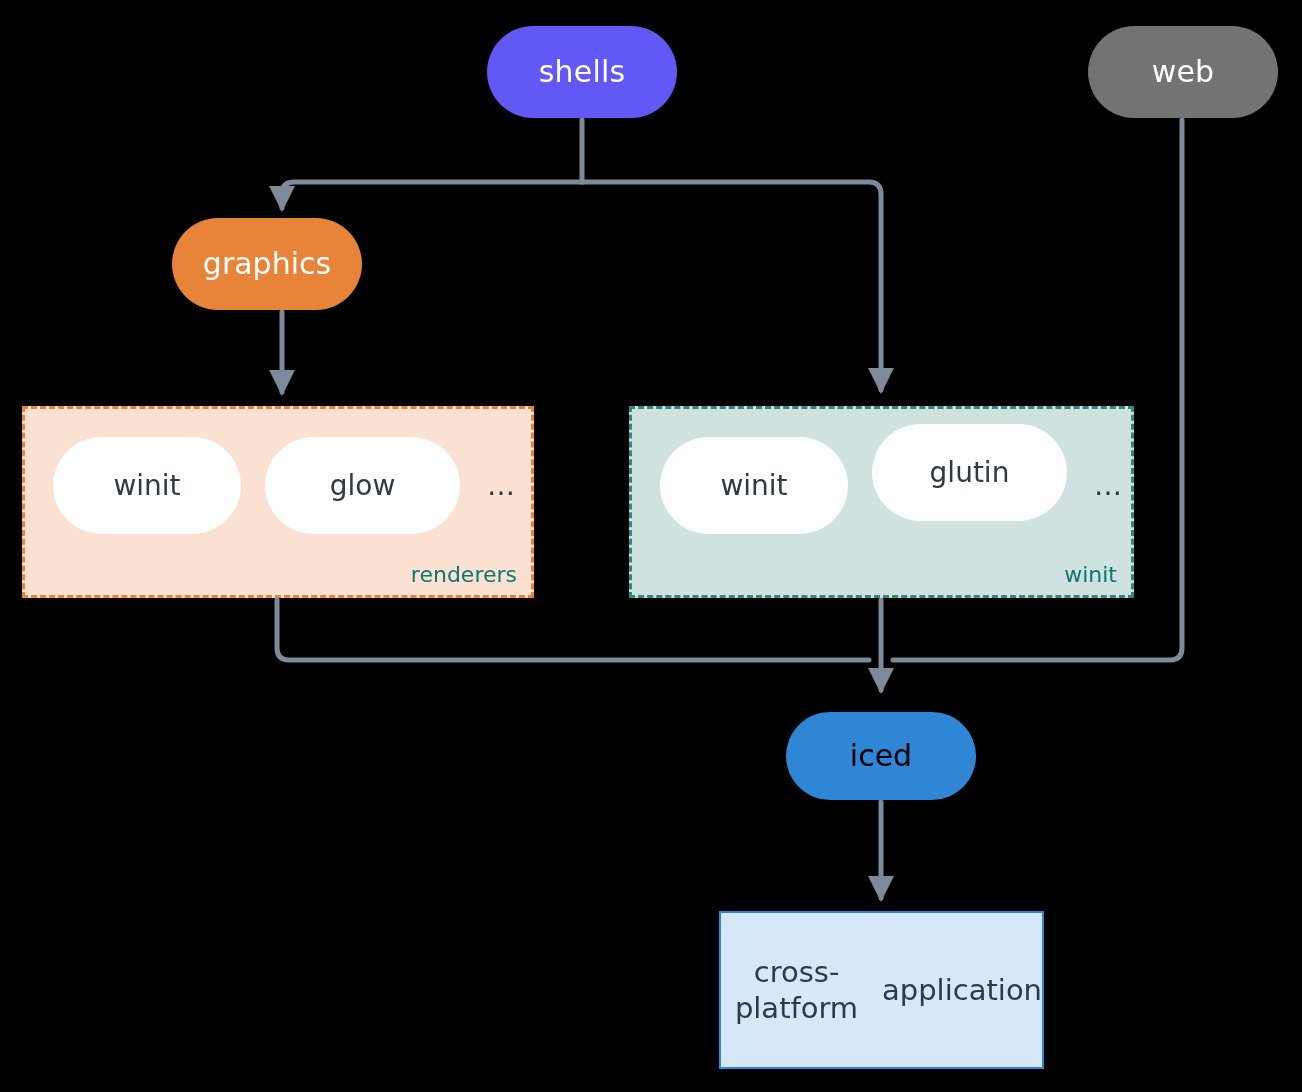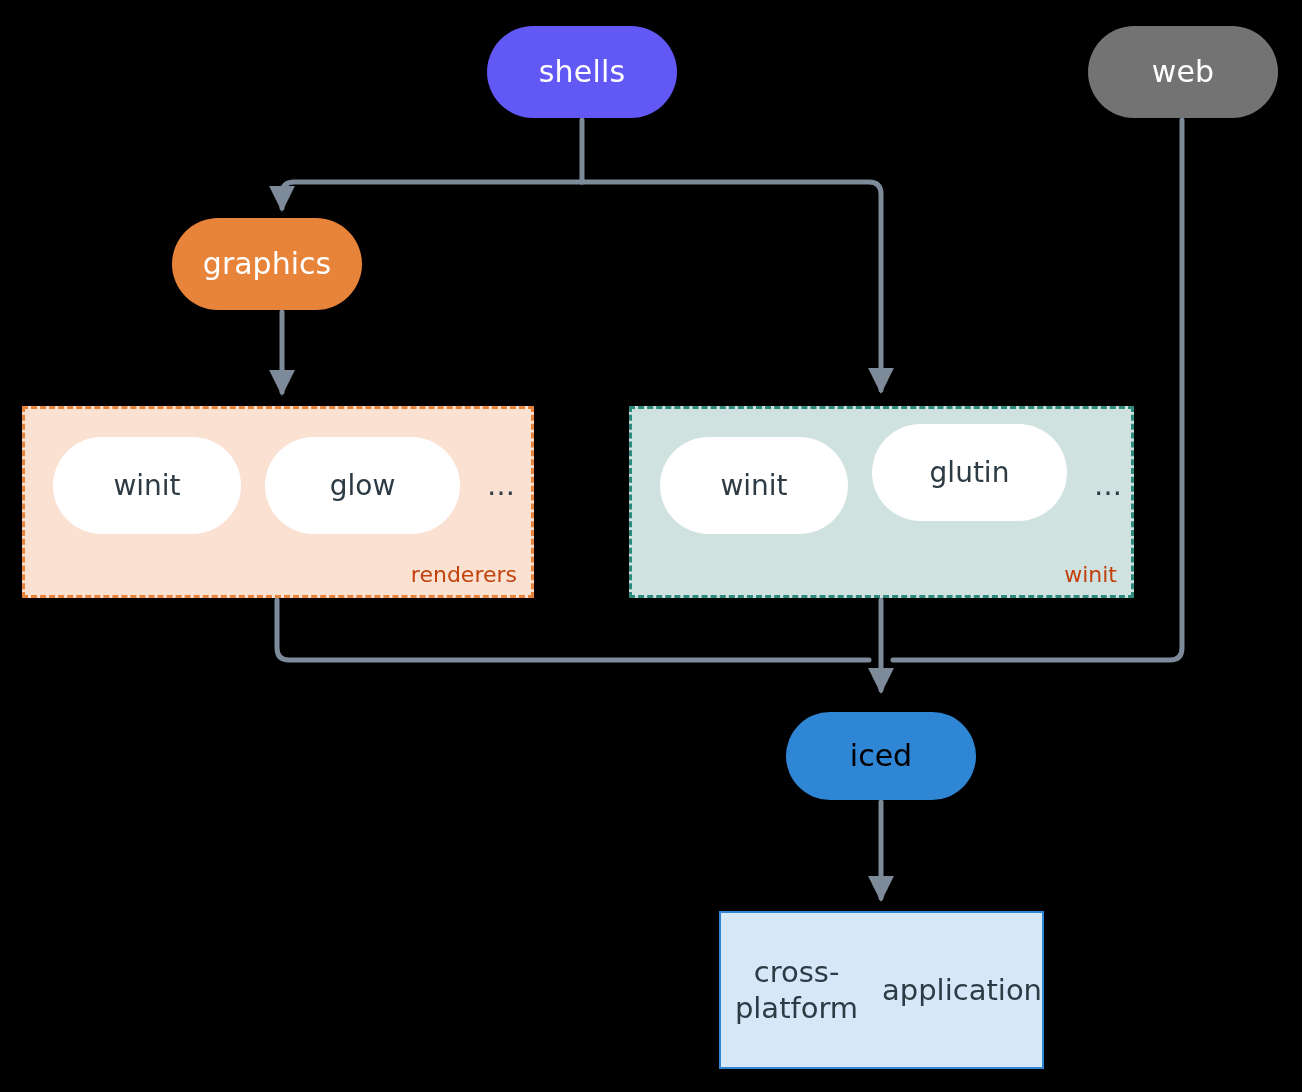--- a/index.html
+++ b/index.html
@@ -90,21 +90,21 @@
     left: 629px; top: 406px;
     width: 505px; height: 192px;
     background: #cfe2df;
     border: 3px dashed #2f8a7e;
   }
   .group-label {
     position: absolute;
     right: 14px;
     bottom: 8px;
     font-size: 22px;
-    color: #c2410c;
+    color: #0f766e;
   }
   .leaf {
     position: absolute;
     display: flex;
     align-items: center;
     justify-content: center;
     background: #ffffff;
     border-radius: 999px;
     color: #2d3b45;
     font-size: 28px;

